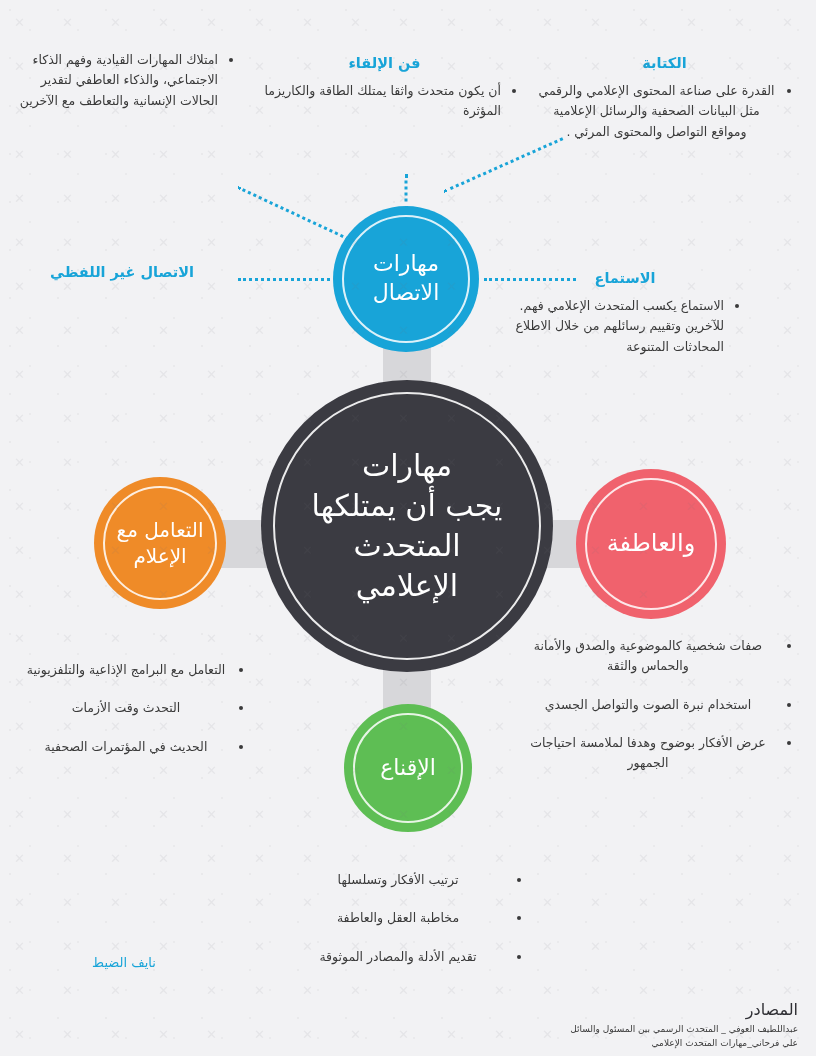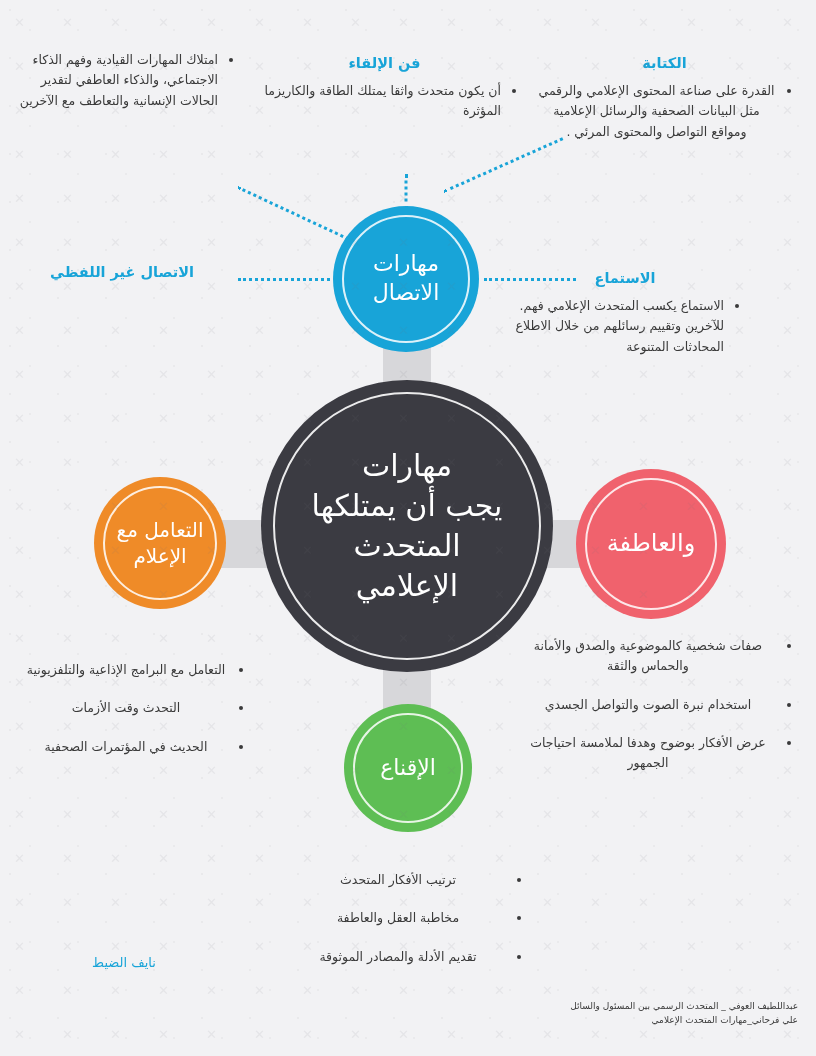--- a/index.html
+++ b/index.html
@@ -206,31 +206,32 @@
 <div class="blk" id="blk-media-list">
   <ul>
     <li>التعامل مع  البرامج الإذاعية والتلفزيونية</li>
     <li>التحدث وقت الأزمات</li>
     <li>الحديث في المؤتمرات الصحفية</li>
   </ul>
 </div>
 
 <div class="blk" id="blk-persuasion-list">
   <ul>
-    <li>ترتيب الأفكار المتحدث</li>
+    <li>ترتيب الأفكار وتسلسلها</li>
     <li>مخاطبة العقل والعاطفة</li>
     <li>تقديم الأدلة والمصادر الموثوقة</li>
   </ul>
 </div>
 
 <div id="credit">
   <div>نايف الضيط</div>
 </div>
 
 <div id="sources">
+  <h4>المصادر</h4>
   <p>عبداللطيف العوفي _ المتحدث الرسمي بين المسئول والسائل</p>
   <p>علي فرحاني_مهارات المتحدث الإعلامي</p>
 </div>
 
 <span class="xmark" style="left: 14px; top: 16px;">✕</span>
 <span class="xmark" style="left: 62px; top: 16px;">✕</span>
 <span class="xmark" style="left: 110px; top: 16px;">✕</span>
 <span class="xmark" style="left: 158px; top: 16px;">✕</span>
 <span class="xmark" style="left: 206px; top: 16px;">✕</span>
 <span class="xmark" style="left: 254px; top: 16px;">✕</span>

